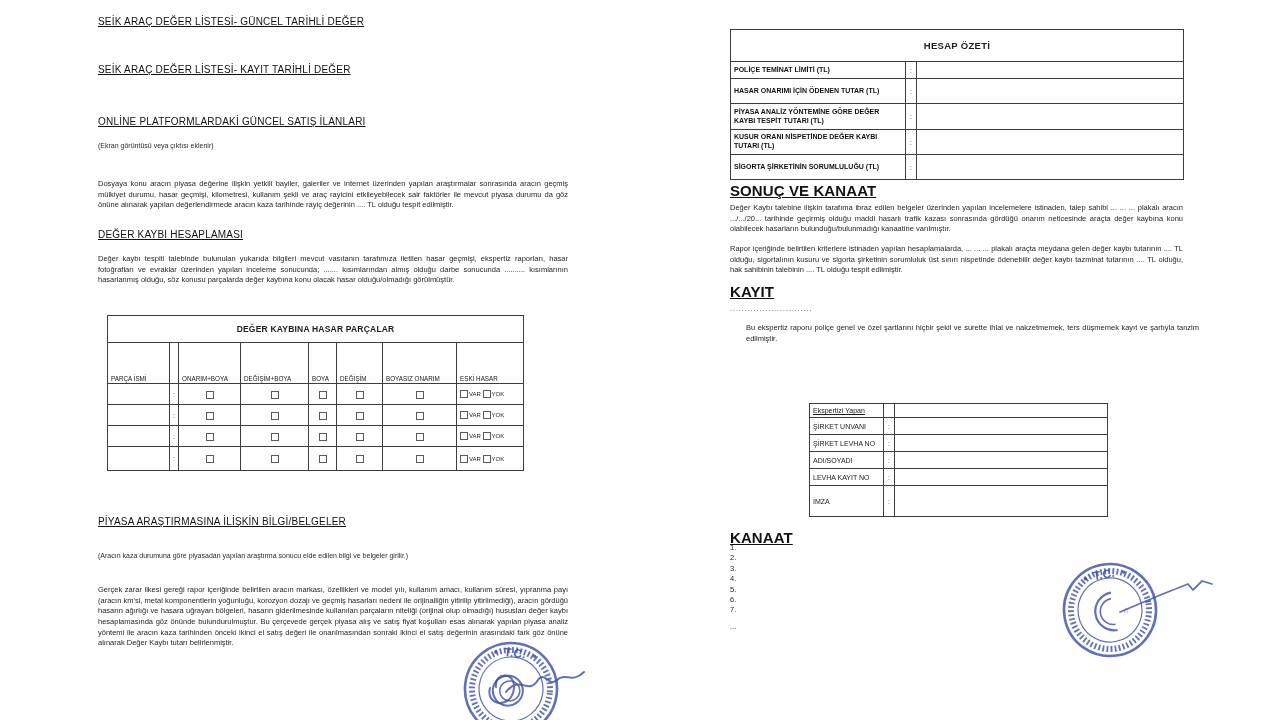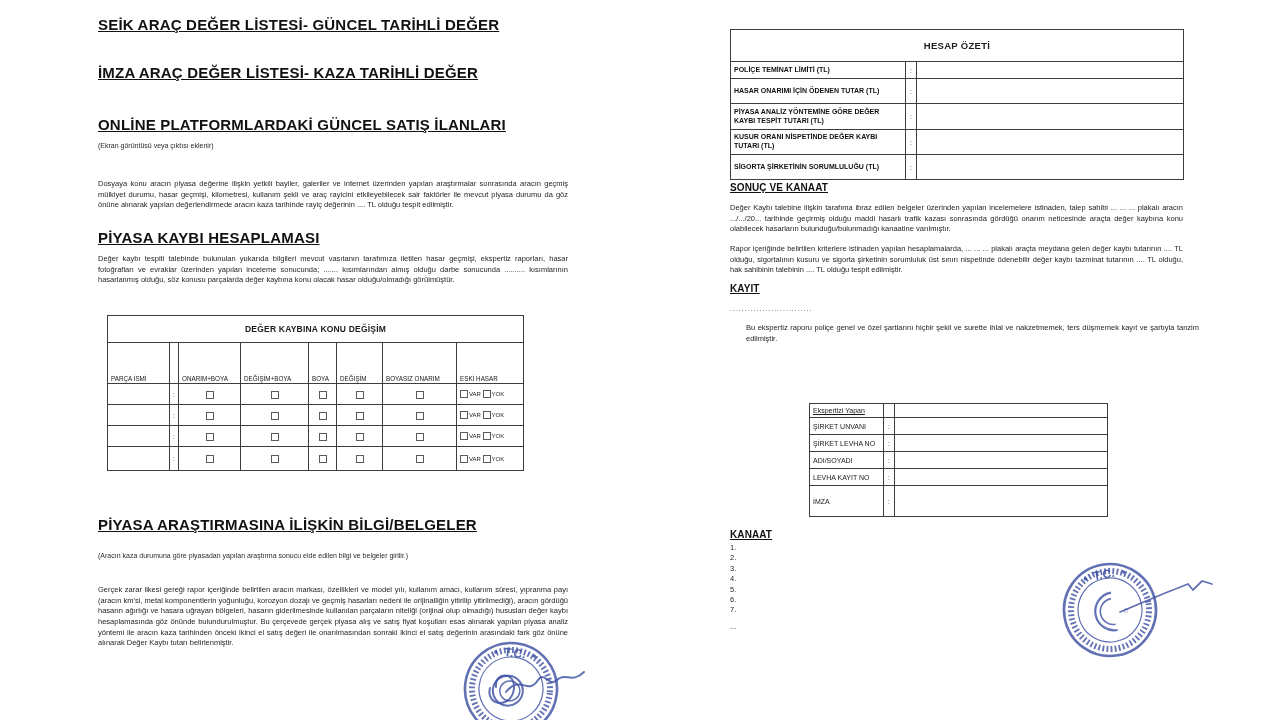--- a/index.html
+++ b/index.html
@@ -7,22 +7,22 @@
     width:1280px;height:720px;position:relative;overflow:hidden;
     background:#ffffff;
     font-family:"Liberation Sans","DejaVu Sans",sans-serif;
     color:#1c1c1c;
     -webkit-font-smoothing:antialiased;
   }
   .page{position:absolute;top:0;}
   #page-left{left:90px;width:480px;height:720px;}
   #page-right{left:725px;width:460px;height:720px;}
   .abs{position:absolute;}
-  .h{font-weight:bold;text-decoration:underline;font-size:15px;letter-spacing:.2px;color:#111;white-space:nowrap;}
-  .h-sm{font-weight:bold;text-decoration:underline;font-size:10px;letter-spacing:.1px;color:#111;white-space:nowrap;}
+  .h{font-weight:normal;text-decoration:underline;font-size:10px;letter-spacing:.2px;color:#111;white-space:nowrap;}
+  .h-sm{font-weight:bold;text-decoration:underline;font-size:15px;letter-spacing:.1px;color:#111;white-space:nowrap;}
   .body-text{font-size:7.5px;line-height:1.42;text-align:justify;color:#1f1f1f;}
   .small-note{font-size:7px;color:#2a2a2a;}
   table{border-collapse:collapse;table-layout:fixed;}
   .doc-table{border:1px solid #3d3d3d;}
   .doc-table td,.doc-table th{border:1px solid #3d3d3d;padding:1px 3px;overflow:hidden;}
   .parts-title{font-size:8.5px;font-weight:bold;text-align:center;letter-spacing:.2px;}
   .parts-head{font-size:6.3px;font-weight:normal;text-align:left;vertical-align:bottom;padding-bottom:4px;color:#151515;}
   .cb{display:inline-block;width:6px;height:6px;border:1px solid #5a5a5a;background:#fff;vertical-align:middle;}
   .cb-cell{text-align:center;vertical-align:middle;}
   .varyok{font-size:6px;white-space:nowrap;color:#222;}
@@ -37,44 +37,44 @@
   .stamp-svg{position:absolute;overflow:visible;}
   .ink{stroke:#3f51a3;fill:none;opacity:.82;}
   .ink-txt{fill:#3f51a3;opacity:.88;font-weight:bold;}
 </style>
 </head>
 <body>
 
 <div class="page" id="page-left">
 
   <div class="abs h" style="top:16px;left:8px;">SEİK ARAÇ DEĞER LİSTESİ- GÜNCEL TARİHLİ DEĞER</div>
-  <div class="abs h" style="top:64px;left:8px;">İMZA ARAÇ DEĞER LİSTESİ- KAZA TARİHLİ DEĞER</div>
+  <div class="abs h" style="top:64px;left:8px;">SEİK ARAÇ DEĞER LİSTESİ- KAYIT TARİHLİ DEĞER</div>
   <div class="abs h" style="top:116px;left:8px;">ONLİNE PLATFORMLARDAKİ GÜNCEL SATIŞ İLANLARI</div>
   <div class="abs small-note" style="top:142px;left:8px;">(Ekran görüntüsü veya çıktısı eklenir)</div>
 
   <div class="abs body-text" style="top:179px;left:8px;width:470px;">Dosyaya konu aracın piyasa değerine ilişkin yetkili bayiler, galeriler ve internet üzerinden yapılan araştırmalar sonrasında aracın geçmiş mülkiyet durumu, hasar geçmişi, kilometresi, kullanım şekli ve araç rayicini etkileyebilecek sair faktörler ile mevcut piyasa durumu da göz önüne alınarak yapılan değerlendirmede aracın kaza tarihinde rayiç değerinin .... TL olduğu tespit edilmiştir.</div>
 
-  <div class="abs h" style="top:229px;left:8px;">PİYASA KAYBI HESAPLAMASI</div>
+  <div class="abs h" style="top:229px;left:8px;">DEĞER KAYBI HESAPLAMASI</div>
 
   <div class="abs body-text" style="top:254px;left:8px;width:470px;">Değer kaybı tespiti talebinde bulunulan yukarıda bilgileri mevcut vasıtanın tarafımıza iletilen hasar geçmişi, ekspertiz raporları, hasar fotoğrafları ve evraklar üzerinden yapılan inceleme sonucunda; ....... kısımlarından almış olduğu darbe sonucunda .......... kısımlarının hasarlanmış olduğu, söz konusu parçalarda değer kaybına konu olacak hasar olduğu/olmadığı görülmüştür.</div>
 
   <table class="abs doc-table" style="top:315px;left:17px;width:416px;">
     <colgroup>
       <col style="width:62px">
         <col style="width:9px">
         <col style="width:62px">
         <col style="width:68px">
       <col style="width:28px">
         <col style="width:46px">
         <col style="width:74px">
         <col style="width:67px">
     </colgroup>
     <tbody>
         <tr style="height:27px;">
-      <td colspan="8" class="parts-title">DEĞER KAYBINA KONU DEĞİŞİM</td>
+      <td colspan="8" class="parts-title">DEĞER KAYBINA HASAR PARÇALAR</td>
     </tr>
     <tr style="height:41px;">
       <td class="parts-head">PARÇA İSMİ</td>
       <td></td>
       <td class="parts-head">ONARIM+BOYA</td>
       <td class="parts-head">DEĞİŞİM+BOYA</td>
       <td class="parts-head">BOYA</td>
       <td class="parts-head">DEĞİŞİM</td>
       <td class="parts-head">BOYASIZ ONARIM</td>
       <td class="parts-head">ESKİ HASAR</td>

